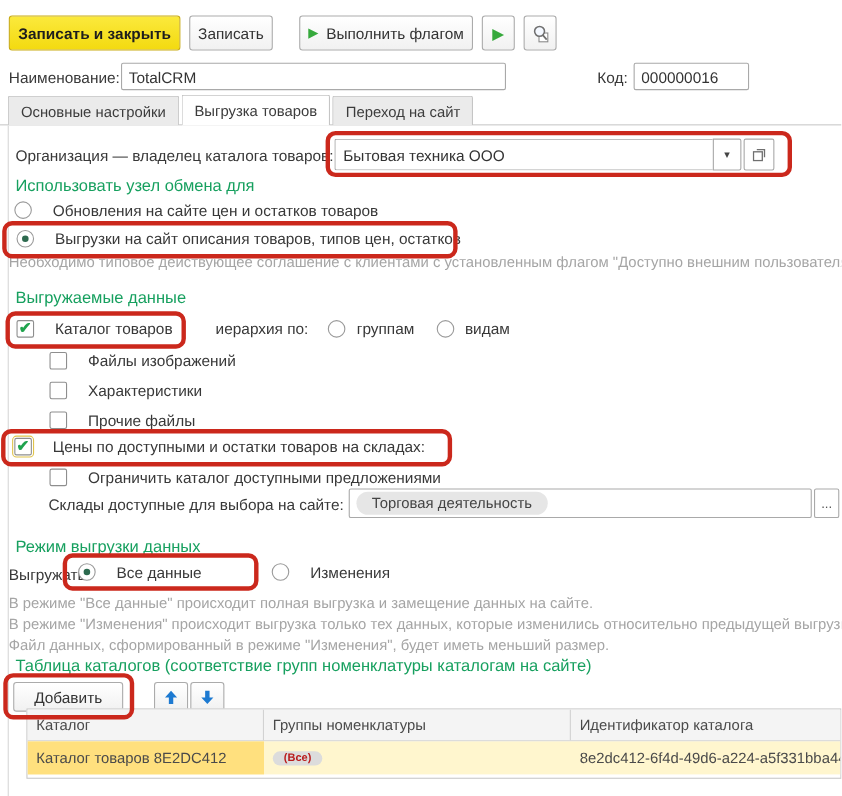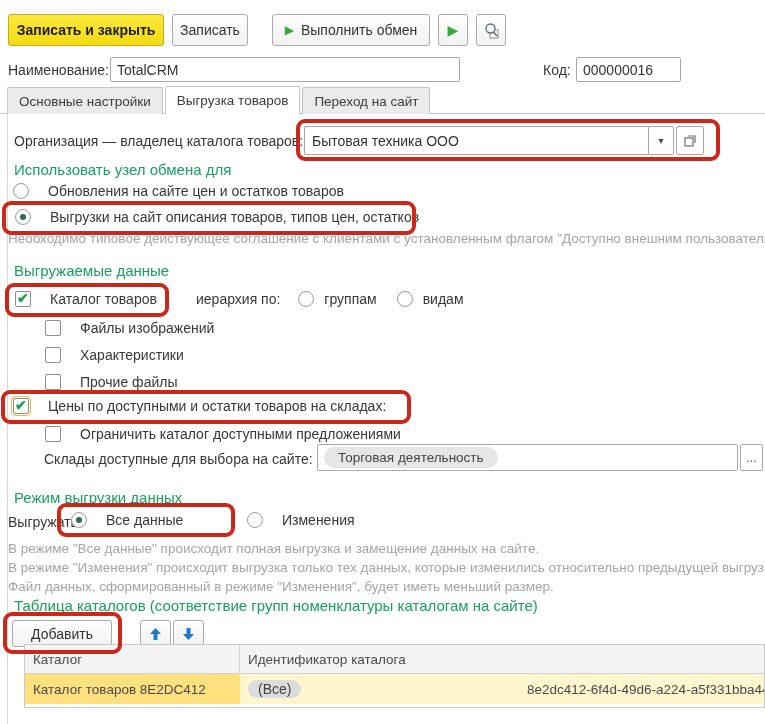--- a/index.html
+++ b/index.html
@@ -66,22 +66,22 @@
   }
   .sqbtn {
     border:1px solid #a9a9a9; border-radius:2px; height:29px; width:28px; background:#fff;
     display:flex; align-items:center; justify-content:center; cursor:pointer; margin-left:2px;
   }
   .pill-big {
     background:#e6e6e6; border-radius:12px; padding:3px 14px; font-size:13.5px; color:#444;
     white-space:nowrap;
   }
   .pill-sm {
-    background:#dcdcdc; border-radius:9px; padding:1px 10px; font-size:14px; color:#404040;
-    white-space:nowrap; display:inline-block;
+    background:#dcdcdc; border-radius:9px; padding:1px 10px; font-size:10px; color:#b91c1c;
+    white-space:nowrap; display:inline-block;font-weight:bold;
   }
   .redbox {
     border:4px solid #cb281c; border-radius:9px; pointer-events:none; z-index:10;
   }
   .arrbtn {
     border:1px solid #ababab; border-radius:3px; background:linear-gradient(#fff,#f1f1f1);
     display:flex; align-items:center; justify-content:center; cursor:pointer;
   }
   .tline { background:#c9c9c9; }
   .tbl { border:1px solid #c9c9c9; background:#fff; overflow:hidden; }
@@ -96,21 +96,21 @@
     white-space:nowrap; overflow:hidden;
   }
 </style>
 </head>
 <body>
 
 <button class="btn btn-yellow abs" style="left:8px;top:14px;width:156px;height:32px">Записать и закрыть</button>
 <button class="btn abs" style="left:172px;top:14px;width:76px;height:32px">Записать</button>
 <button class="btn abs" style="left:272px;top:14px;width:158px;height:32px">
   <span class="play">▶</span>
-  <span>Выполнить обмен</span>
+  <span>Выполнить флагом</span>
 </button>
 <button class="btn abs" style="left:438px;top:14px;width:30px;height:32px">
   <span class="play big">▶</span>
 </button>
 <button class="btn abs" style="left:476px;top:14px;width:30px;height:32px">
   <span style="display:flex">
     <svg width="17" height="17" viewBox="0 0 17 17">
       <rect x="7" y="8" width="8" height="8" fill="#fff" stroke="#8a8a8a" stroke-width="1"></rect>
       <circle cx="7.5" cy="6.5" r="4.5" fill="#f4f8ff" stroke="#6f6f6f" stroke-width="1.4"></circle>
       <line x1="10.5" y1="10" x2="14" y2="14" stroke="#6f6f6f" stroke-width="1.6"></line>
@@ -223,20 +223,21 @@
   <span style="display:flex">
     <svg width="13" height="14" viewBox="0 0 13 14">
         <path d="M6.5 13 L1 7 L4.5 7 L4.5 1 L8.5 1 L8.5 7 L12 7 Z" fill="#1d7ad1"></path>
       </svg>
   </span>
 </button>
 
 <div class="tbl abs" style="left:24px;top:644px;width:741px;height:64px">
   <div class="thead">
     <div class="th" style="width:215px">Каталог</div>
+    <div class="th" style="width:279px">Группы номенклатуры</div>
     <div class="th" style="flex:1;border-right:none">Идентификатор каталога</div>
   </div>
   <div class="trow">
     <div class="td" style="width:215px;background:#ffe07e">Каталог товаров 8E2DC412</div>
     <div class="td" style="width:279px">
       <span class="pill-sm">(Все)</span>
     </div>
     <div class="td" style="flex:1">8e2dc412-6f4d-49d6-a224-a5f331bba449</div>
   </div>
 </div>

